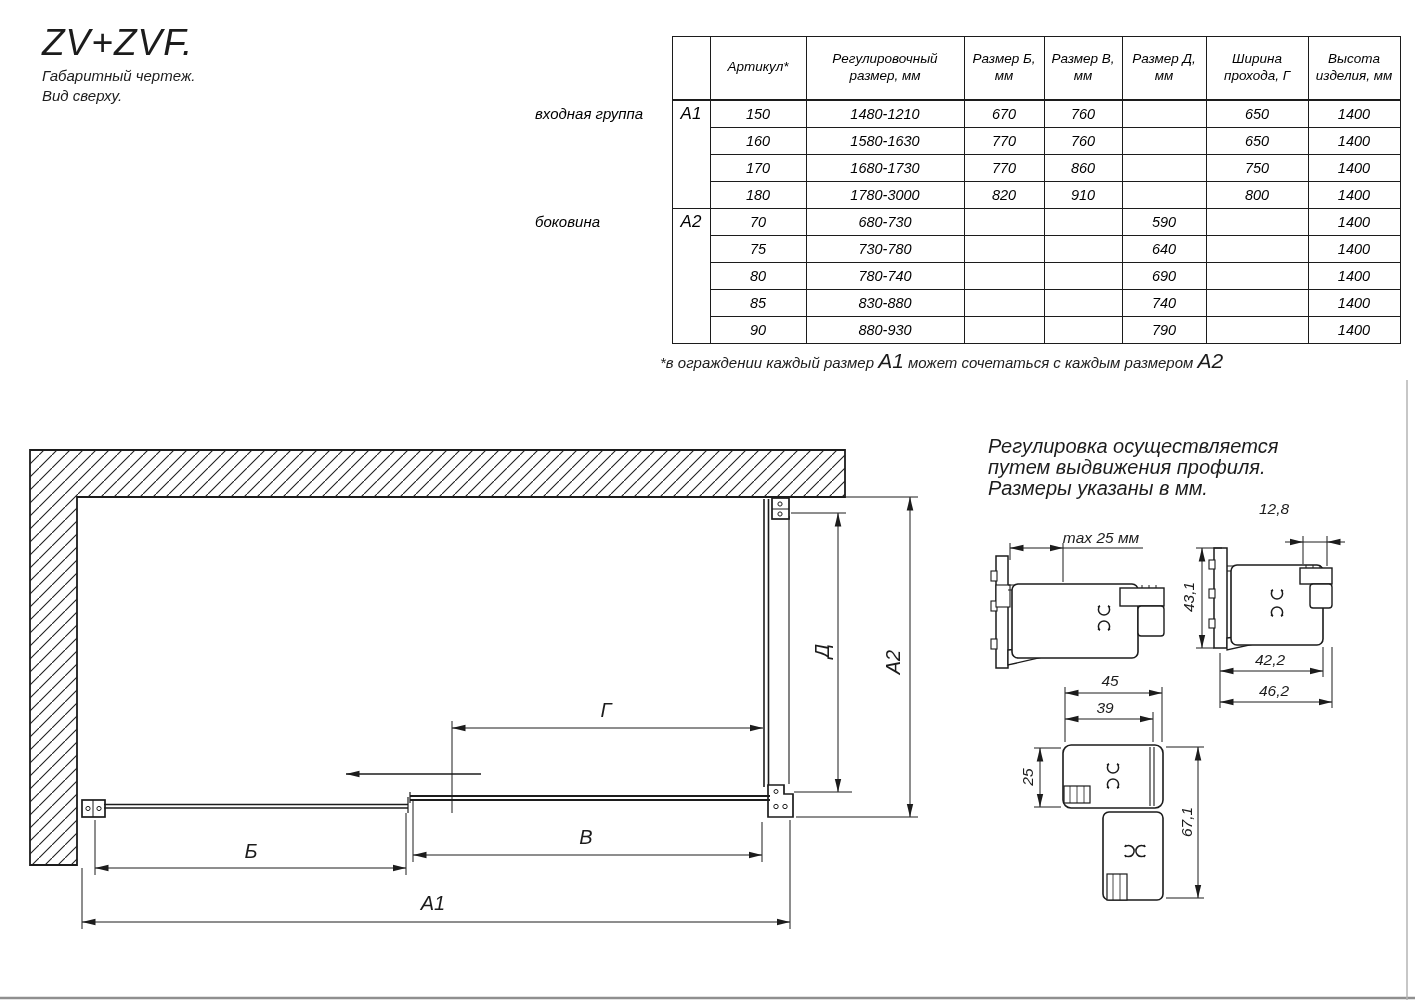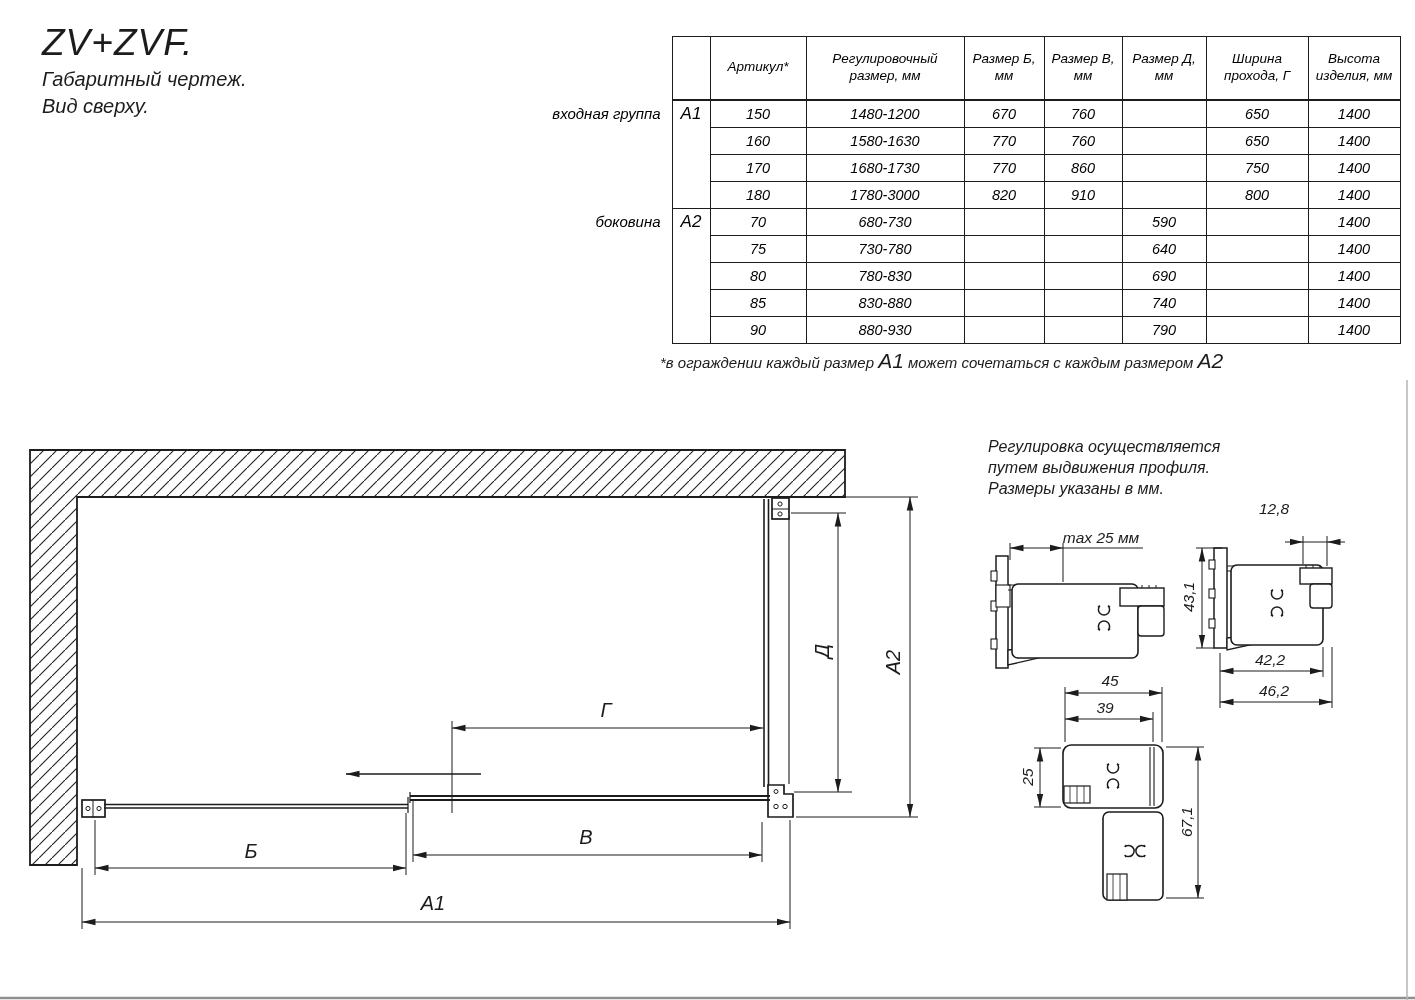--- a/index.html
+++ b/index.html
@@ -4,45 +4,45 @@
 <style>
   html,body{margin:0;padding:0;}
   body{
     width:1415px;height:1000px;position:relative;overflow:hidden;
     background:#ffffff;color:#1c1c1c;
     font-family:"Liberation Sans",sans-serif;
   }
   
   .title-block{position:absolute;left:42px;top:20px;font-style:italic;}
   .title-main{font-size:37px;letter-spacing:1px;line-height:1.25;}
-  .title-sub{font-size:20px;line-height:1.32;}
+  .title-sub{font-size:15px;line-height:1.32;}
   
   table.spec{
     position:absolute;left:533px;top:36px;border-collapse:collapse;table-layout:fixed;
     font-style:italic;color:#000000;
   }
   table.spec th,table.spec td{
     border:1px solid #1c1c1c;text-align:center;font-weight:normal;
     padding:0 2px;overflow:hidden;
   }
   table.spec thead th{height:58px;font-size:13.5px;line-height:1.25;border-bottom-width:2px;}
   table.spec tbody td{height:26px;font-size:14.5px;}
   table.spec .outside{
-    border:none;text-align:right;padding-right:11px;font-size:15px;
+    border:none;text-align:left;padding-right:11px;font-size:15px;
     vertical-align:top;padding-top:5px;white-space:nowrap;
   }
   table.spec td.code{font-size:17px;vertical-align:top;padding-top:3px;}
   
   .footnote{
     position:absolute;left:660px;top:349px;width:724px;text-align:left;
     font-style:italic;font-size:15px;white-space:nowrap;
   }
   .footnote .big{font-size:21px;}
   
-  .note{position:absolute;left:988px;top:436px;font-style:italic;font-size:16px;line-height:21px;}
+  .note{position:absolute;left:988px;top:436px;font-style:italic;font-size:20px;line-height:21px;}
   
   .dim-label{
     position:absolute;font-style:italic;font-size:20px;white-space:nowrap;
     transform:translate(-50%,-50%);
   }
   .dim-label.rot{transform:translate(-50%,-50%) rotate(-90deg);}
   .dim-label.small{font-size:15.5px;}
   .svg-layer{position:absolute;left:0;top:0;}
 </style>
 </head>
@@ -77,21 +77,21 @@
         <th>Размер Д, мм</th>
         <th>Ширина прохода, Г</th>
         <th>Высота изделия, мм</th>
       </tr>
   </thead>
   <tbody>
       <tr>
         <td class="outside" rowspan="4">входная группа</td>
         <td class="code" rowspan="4">А1</td>
         <td>150</td>
-        <td>1480-1200</td>
+        <td>1480-1210</td>
         <td>670</td>
         <td>760</td>
         <td></td>
         <td>650</td>
         <td>1400</td>
       </tr>
       <tr>
         <td>160</td>
         <td>1580-1630</td>
         <td>770</td>
@@ -133,21 +133,21 @@
         <td>75</td>
         <td>730-780</td>
         <td></td>
         <td></td>
         <td>640</td>
         <td></td>
         <td>1400</td>
       </tr>
       <tr>
         <td>80</td>
-        <td>780-830</td>
+        <td>780-740</td>
         <td></td>
         <td></td>
         <td>690</td>
         <td></td>
         <td>1400</td>
       </tr>
       <tr>
         <td>85</td>
         <td>830-880</td>
         <td></td>

